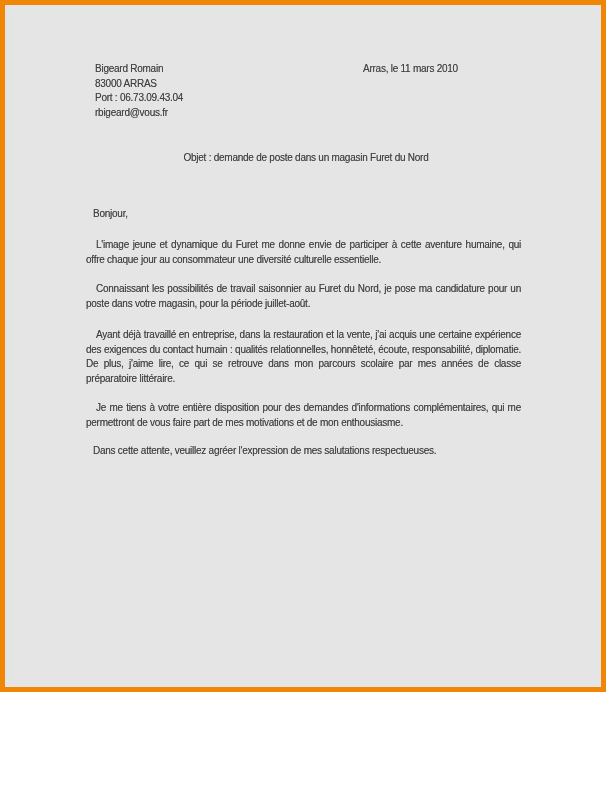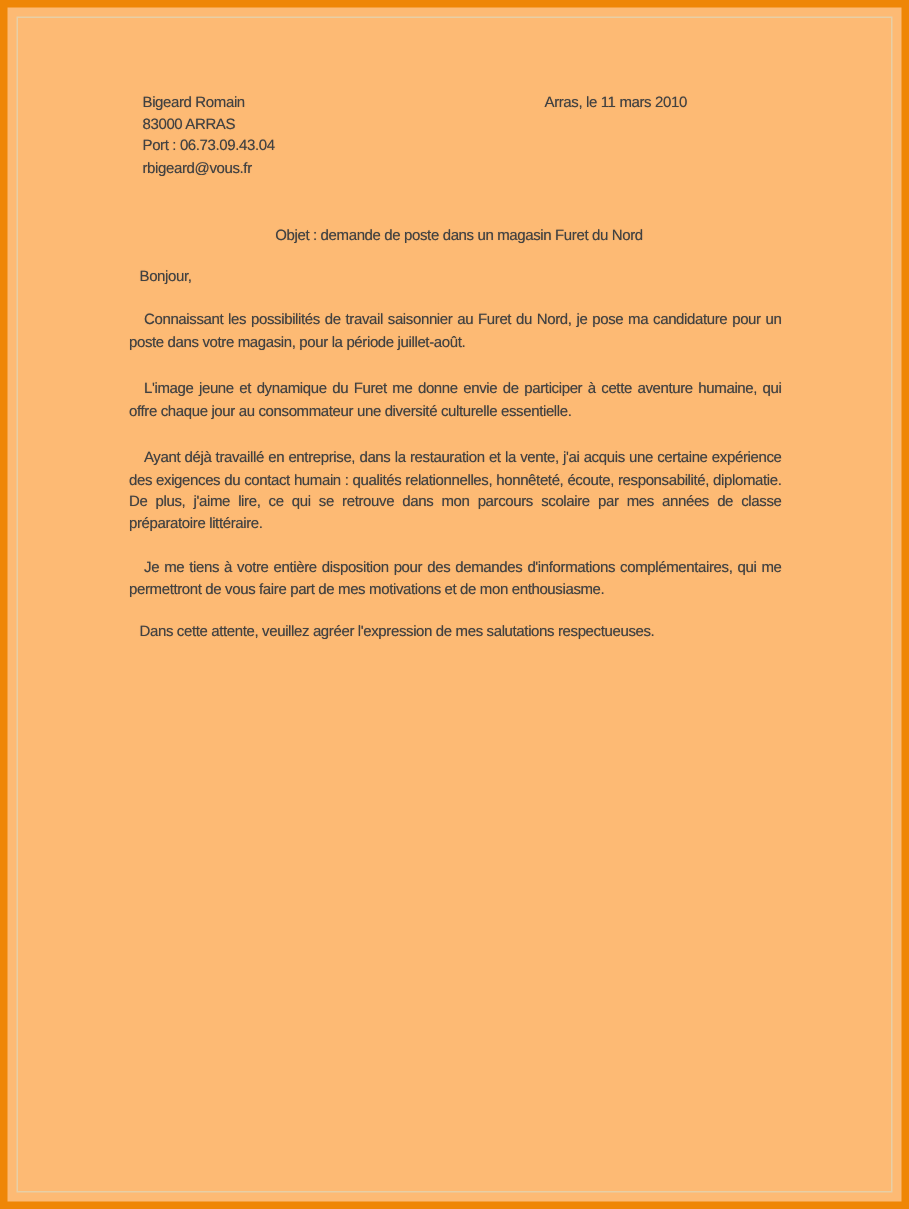--- a/index.html
+++ b/index.html
@@ -3,24 +3,24 @@
 <meta charset="utf-8">
 <style>
   html, body {
     margin: 0;
     padding: 0;
     background: #ffffff;
   }
   .page {
     position: relative;
     width: 606px;
-    height: 806px;
+    height: 692px;
     box-sizing: border-box;
     border: 5px solid #ef8606;
-    background: #fdba74;
+    background: #e5e5e5;
     overflow: hidden;
     font-family: "Liberation Sans", "DejaVu Sans", sans-serif;
   }
   
   .page::after {
     content: "";
     position: absolute;
     left: 6px; top: 6px; right: 6px; bottom: 6px;
     border: 1px solid rgba(205, 233, 229, 0.45);
     pointer-events: none;
@@ -44,21 +44,21 @@
     left: 268px;
     top: 0;
     white-space: nowrap;
     text-align: center;
   }
   .subject {
     margin: 31px 0 0 5px;
     text-align: center;
   }
   .greeting {
-    margin: 12px 0 0 0;
+    margin: 41px 0 0 0;
     padding-left: 7px;
   }
   .para {
     margin: 15px 0 0 0;
     text-align: justify;
     text-indent: 10px;
   }
   .para.mt17 { margin-top: 17px; }
   .closing {
     margin: 14px 0 0 0;
@@ -80,22 +80,22 @@
       <div class="hline">83000 ARRAS</div>
       <div class="hline">Port : 06.73.09.43.04</div>
       <div class="hline">rbigeard@vous.fr</div>
       <div class="date">Arras, le 11 mars 2010</div>
     </div>
 
     <div class="subject">Objet : demande de poste dans un magasin Furet du Nord</div>
 
     <div class="greeting">Bonjour,</div>
 
+    <p class="para mt17">L'image jeune et dynamique du Furet me donne envie de participer à cette aventure humaine, qui offre chaque jour au consommateur une diversité culturelle essentielle.</p>
     <p class="para">Connaissant les possibilités de travail saisonnier au Furet du Nord, je pose ma candidature pour un poste dans votre magasin, pour la période juillet-août.</p>
-    <p class="para mt17">L'image jeune et dynamique du Furet me donne envie de participer à cette aventure humaine, qui offre chaque jour au consommateur une diversité culturelle essentielle.</p>
     <p class="para mt17">Ayant déjà travaillé en entreprise, dans la restauration et la vente, j'ai acquis une certaine expérience des exigences du contact humain : qualités relationnelles, honnêteté, écoute, responsabilité, diplomatie. De plus, j'aime lire, ce qui se retrouve dans mon parcours scolaire par mes années de classe préparatoire littéraire.</p>
     <p class="para">Je me tiens à votre entière disposition pour des demandes d'informations complémentaires, qui me permettront de vous faire part de mes motivations et de mon enthousiasme.</p>
 
     <div class="closing">Dans cette attente, veuillez agréer l'expression de mes salutations respectueuses.</div>
 
 
   </div>
 </div>
 
 </body></html>

